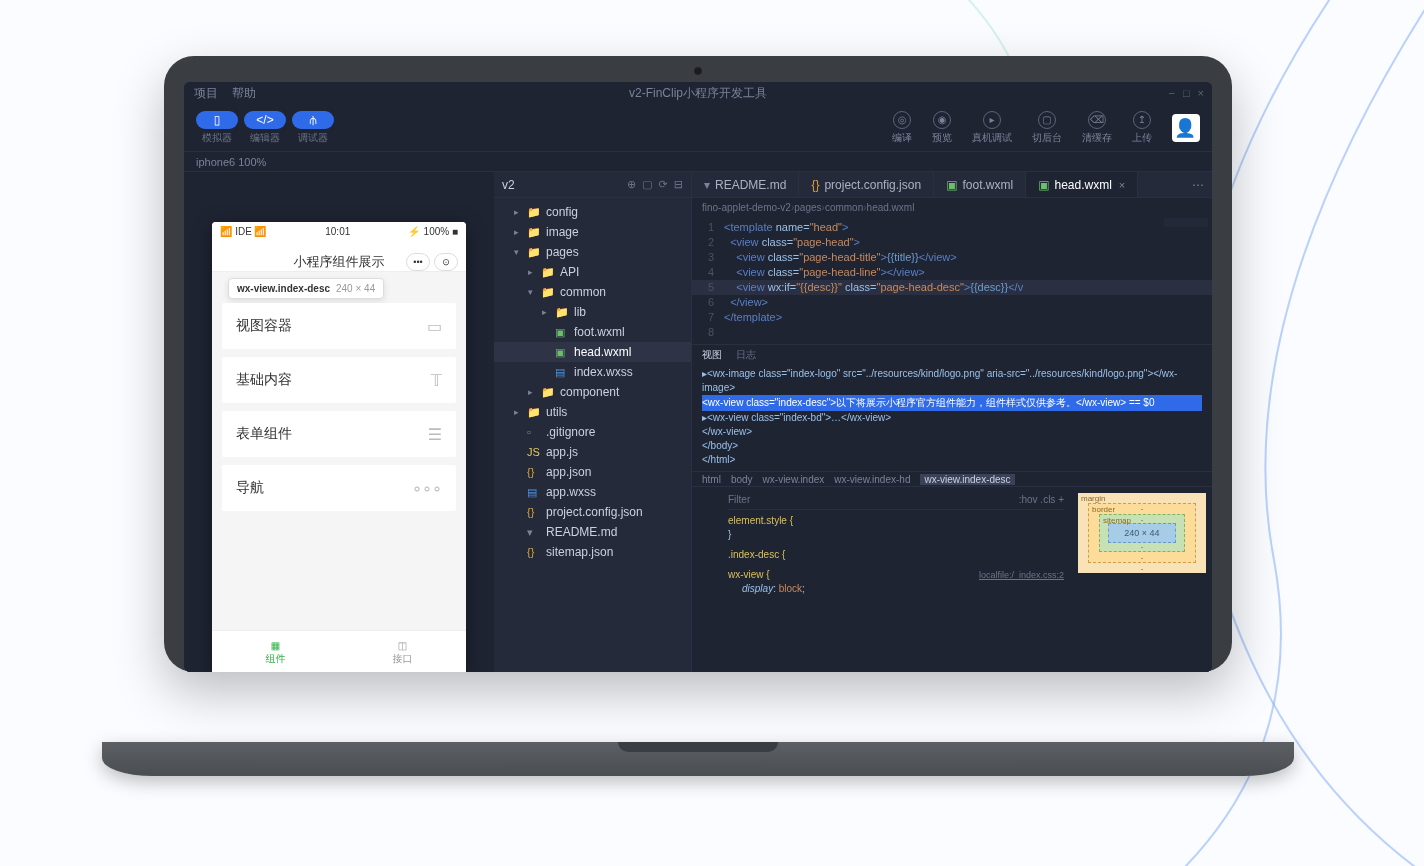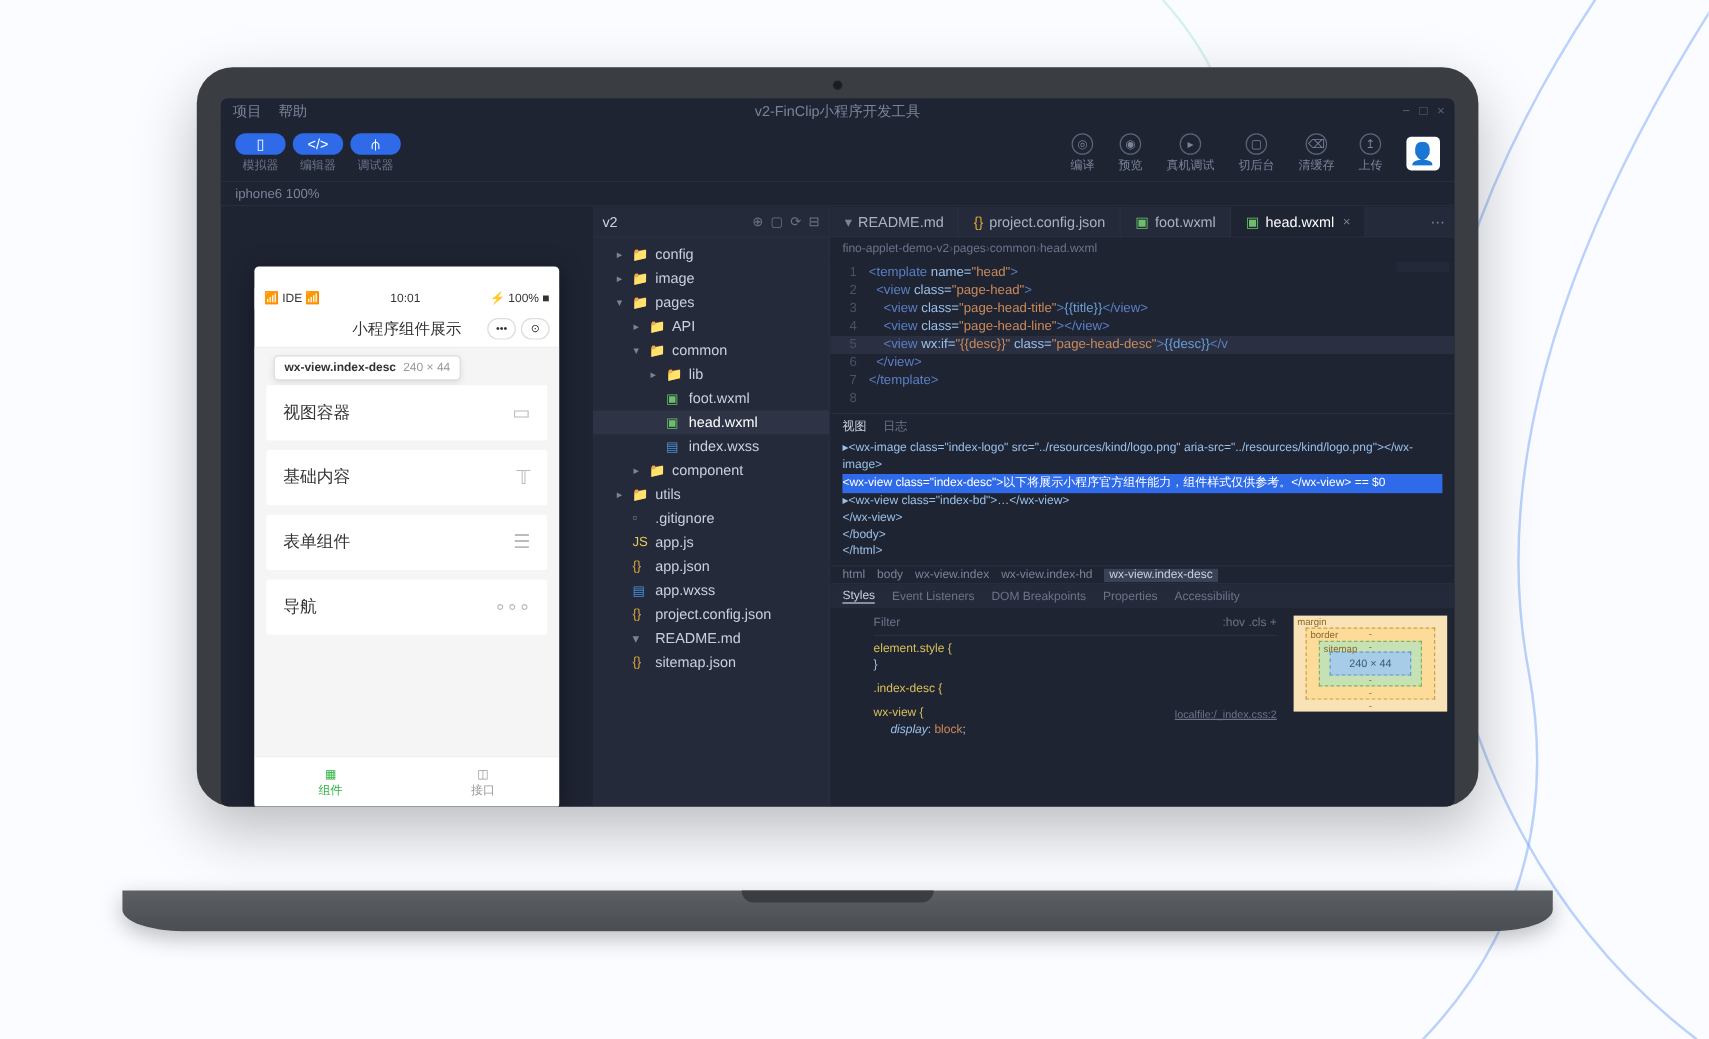--- a/index.html
+++ b/index.html
@@ -36,22 +36,22 @@
 
 
 .device-bar { height: 20px; background: #1f2433; padding: 0 12px; font-size: 11px; color: #7a8399; display: flex; align-items: center; border-bottom: 1px solid #2a3042; }
 
 
 .main { flex: 1; display: flex; overflow: hidden; }
 
 
 .sim-panel { width: 310px; background: #1f2433; display: flex; align-items: flex-start; justify-content: center; padding-top: 50px; }
 .phone { width: 254px; height: 452px; background: #fff; border-radius: 4px; box-shadow: 0 4px 20px rgba(0,0,0,0.4); display: flex; flex-direction: column; color: #333; overflow: hidden; }
-.phone-status { height: 18px; display: flex; align-items: center; justify-content: space-between; padding: 0 8px; font-size: 10px; background: #fff; margin-top: 18px; }
-.phone-nav { height: 32px; display: flex; align-items: center; justify-content: center; font-size: 13px; font-weight: 500; position: relative; border-bottom: 1px solid #eee; }
+.phone-status { height: 18px; display: flex; align-items: center; justify-content: space-between; padding: 0 8px; font-size: 10px; background: #fff; }
+.phone-nav { height: 32px; display: flex; align-items: flex-end; justify-content: center; font-size: 13px; font-weight: 500; position: relative; border-bottom: 1px solid #eee; }
 .phone-nav-btns { position: absolute; right: 8px; display: flex; gap: 4px; }
 .phone-nav-btns span { width: 24px; height: 18px; border: 1px solid #ddd; border-radius: 10px; display: flex; align-items: center; justify-content: center; font-size: 9px; }
 .phone-body { flex: 1; background: #f5f5f5; padding: 6px 10px 0 10px; overflow: hidden; }
 .inspect-tip { background: #fff; border: 1px solid #ddd; border-radius: 4px; padding: 4px 8px; font-size: 10px; box-shadow: 0 2px 6px rgba(0,0,0,0.1); margin-bottom: 4px; width: fit-content; margin-left: 6px; }
 .inspect-tip b { color: #333; font-weight: 600; }
 .inspect-tip .dim { color: #999; margin-left: 6px; }
 .sel-block { background: #fcd08a; border: 1px dashed #d9a23a; padding: 2px; margin: 0 8px 10px 8px; }
 .sel-block-inner { background: #5b8bd6; color: #fff; font-size: 11px; padding: 6px 4px; text-align: center; line-height: 1.5; }
 .menu-row { background: #fff; height: 46px; display: flex; align-items: center; justify-content: space-between; padding: 0 14px; margin-bottom: 8px; border-radius: 2px; font-size: 14px; }
 .menu-row .ric { color: #bbb; font-size: 16px; }
@@ -429,27 +429,20 @@
                 <div> &lt;/body&gt;</div>
                 <div>&lt;/html&gt;</div>
               </div>
             <div class="dom-path" id="dom-path">
                 <span>html</span>
                 <span>body</span>
                 <span>wx-view.index</span>
                 <span>wx-view.index-hd</span>
                 <span class="cur">wx-view.index-desc</span>
               </div>
-            <div class="styles-tabs" id="styles-tabs">
-                <span class="active">Styles</span>
-                <span>Event Listeners</span>
-                <span>DOM Breakpoints</span>
-                <span>Properties</span>
-                <span>Accessibility</span>
-              </div>
             <div class="styles-body">
               <div class="styles-left">
                 <div class="filter-row">
                   <span>Filter</span>
                   <span>:hov  .cls  +</span>
                 </div>
                 <div id="css-rules">
                     <div class="css-rule">
                       <div><span class="css-sel">element.style {</span></div>
                       <div>}</div>

